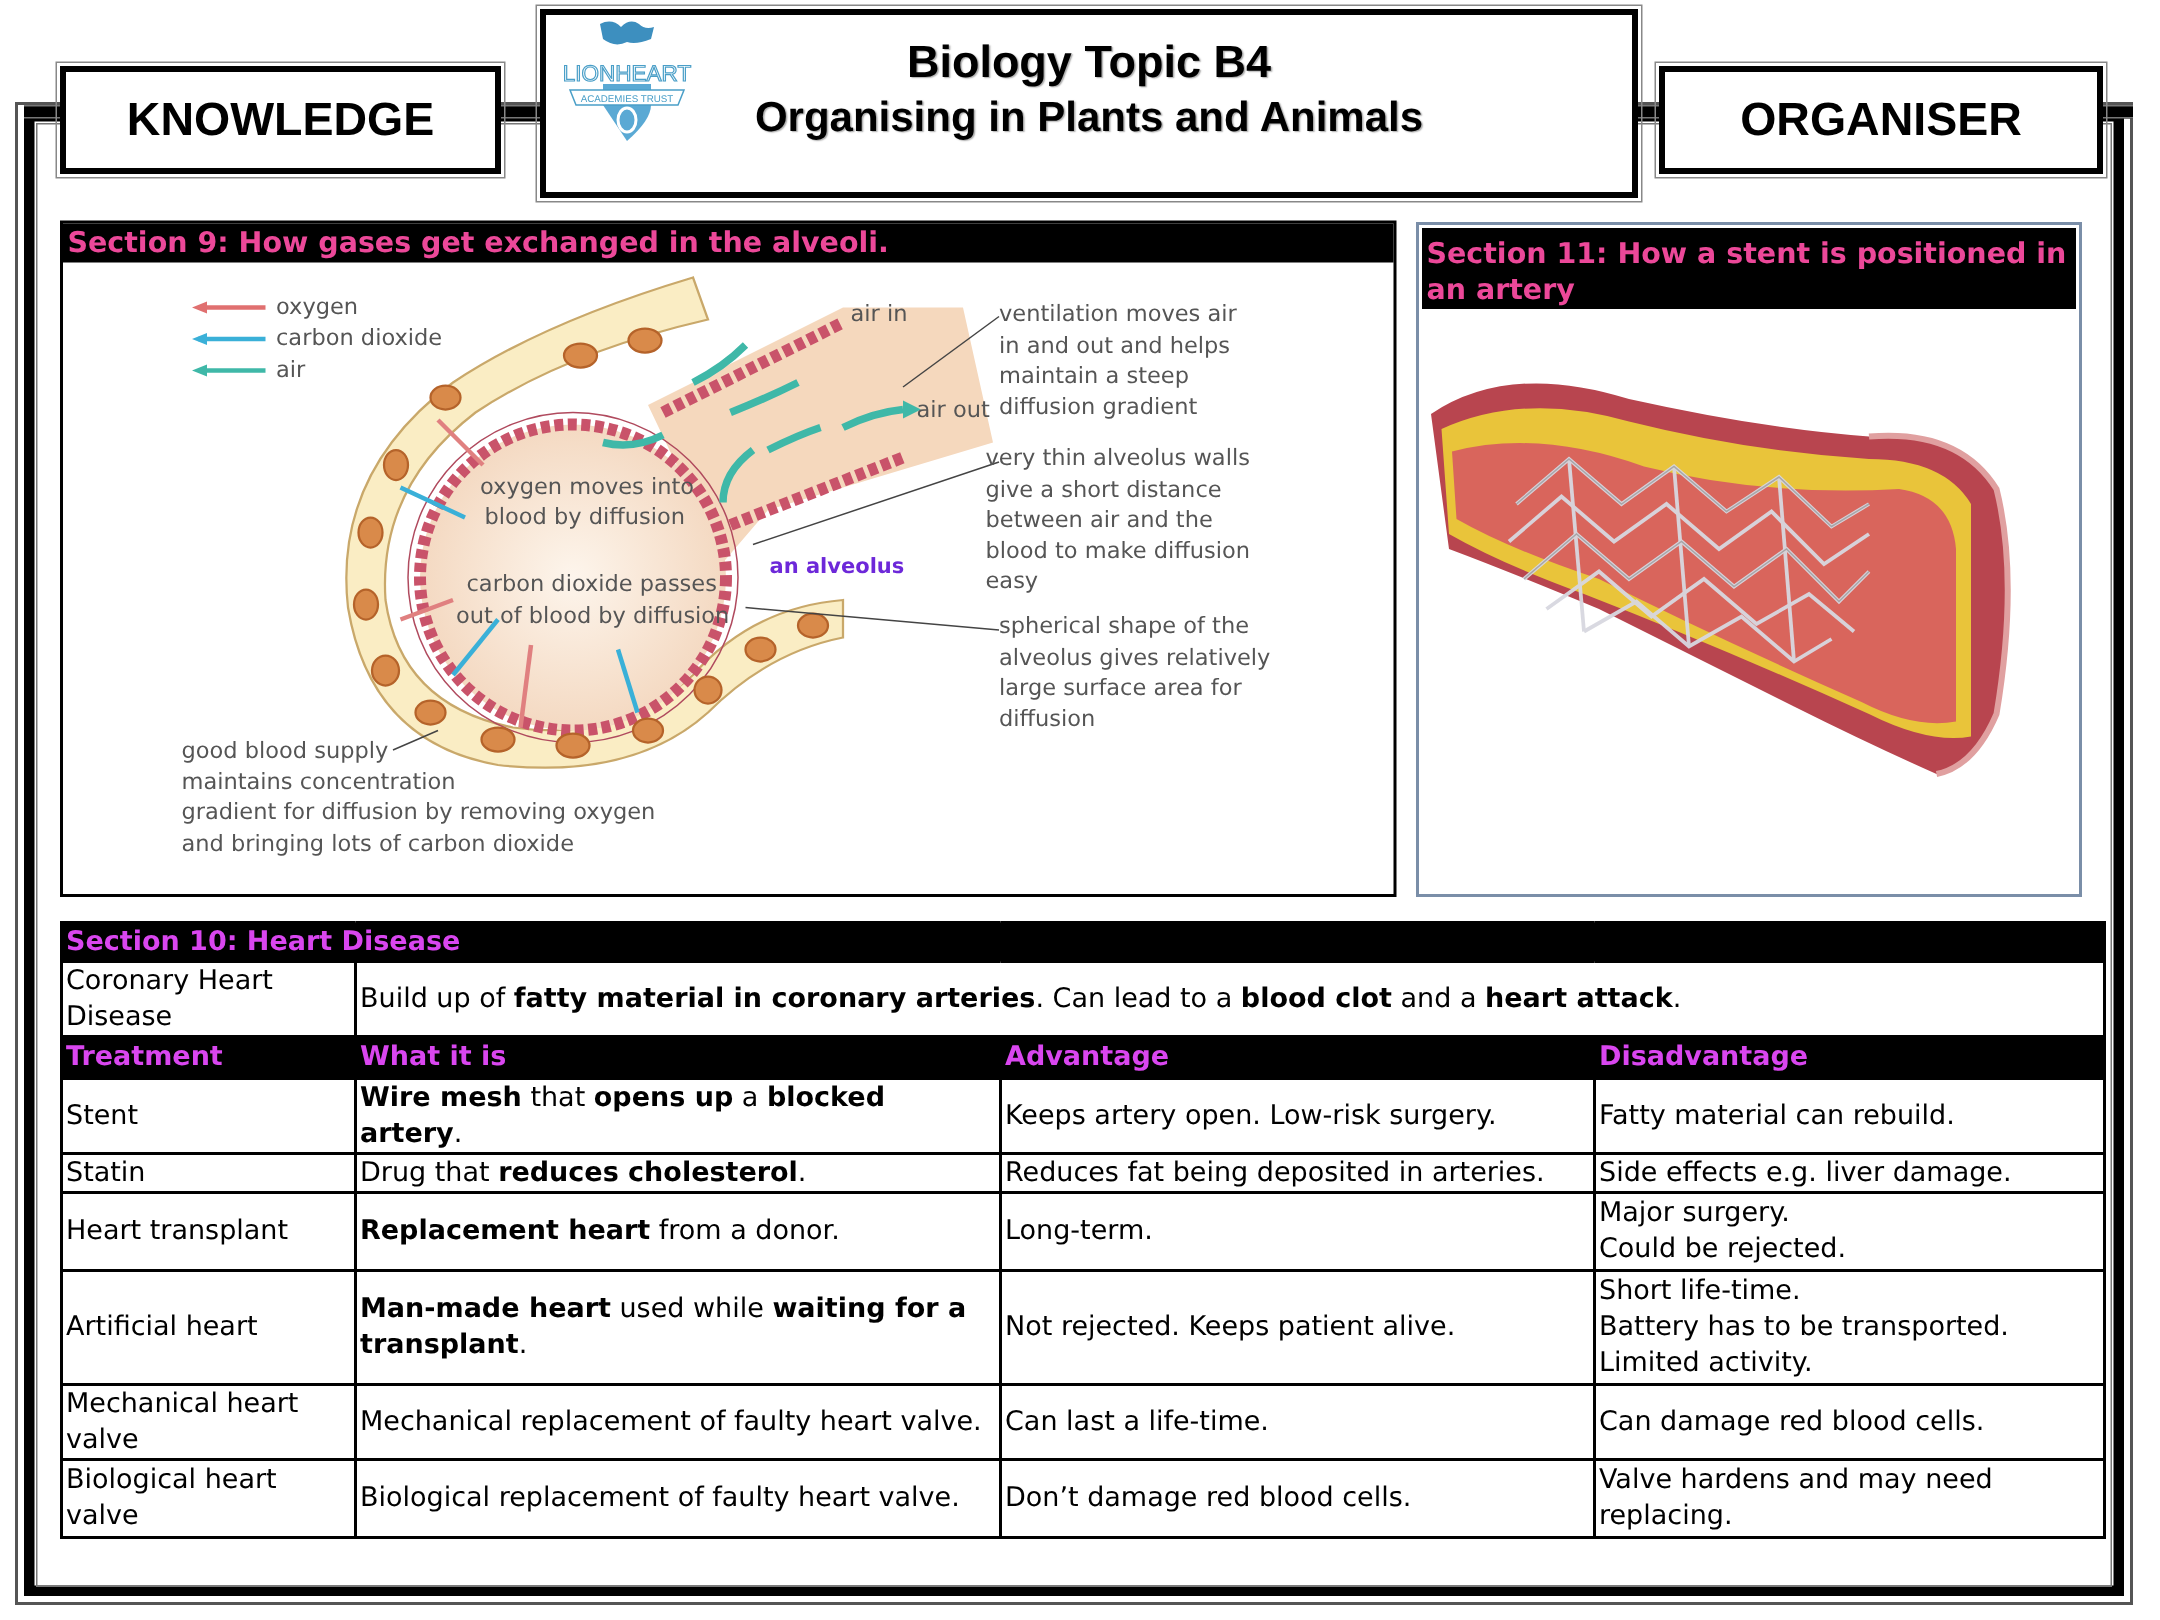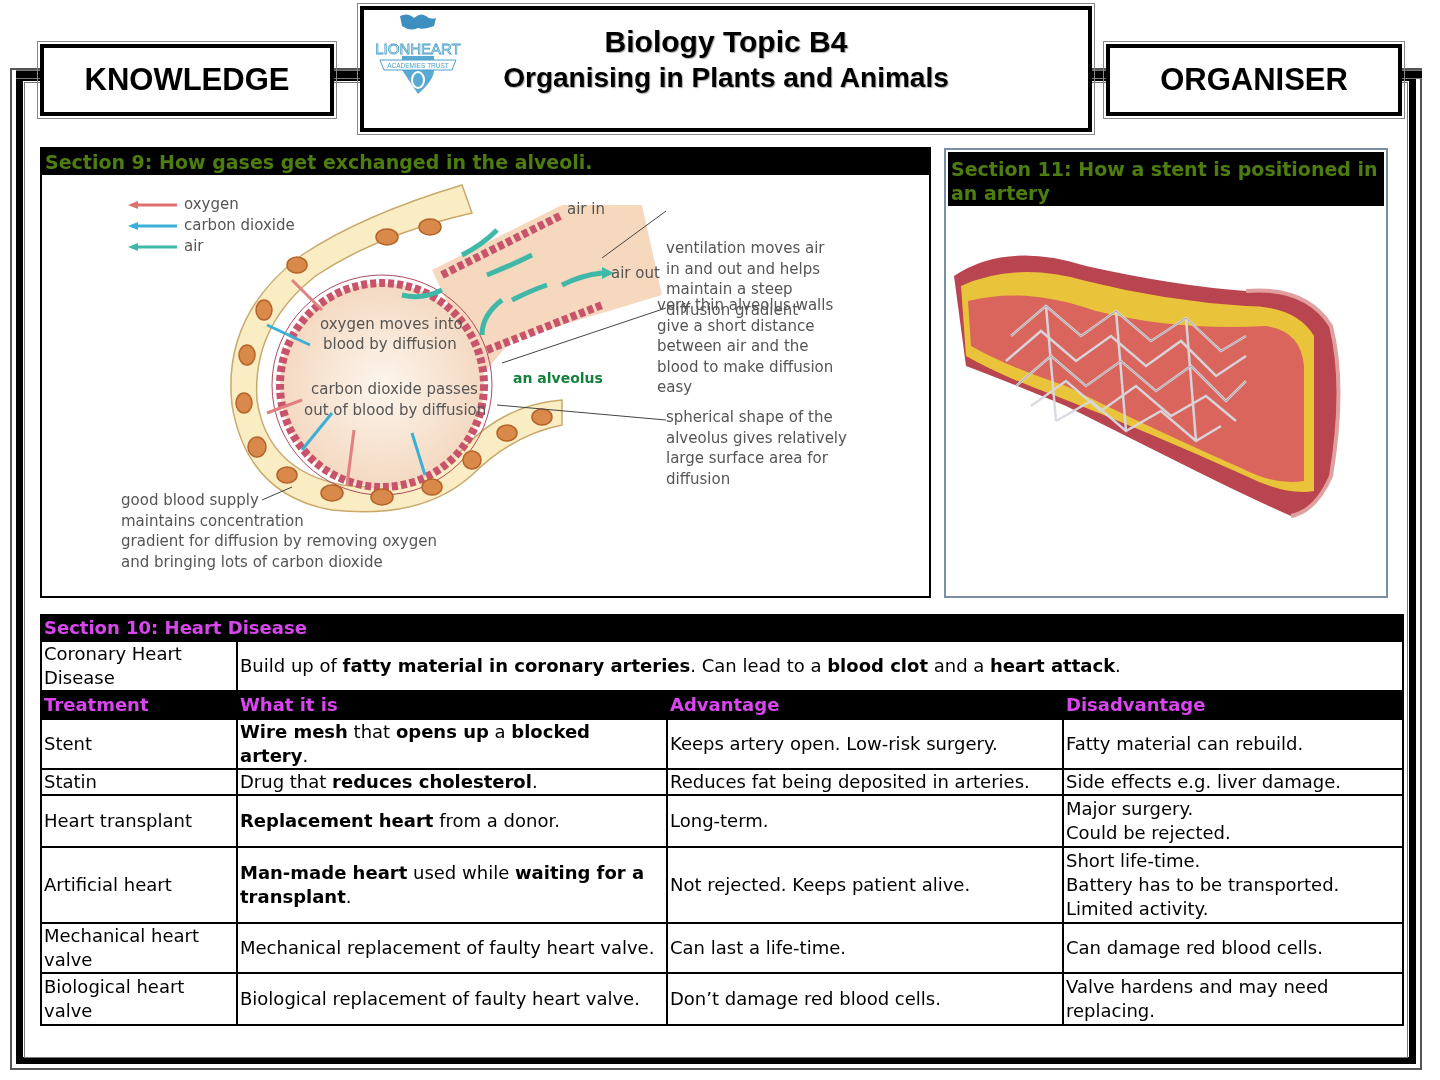--- a/index.html
+++ b/index.html
@@ -12,26 +12,26 @@
   .knowledge { left:40px; top:44px; width:294px; height:72px; font-size:31px; }
   .organiser { left:1106px; top:44px; width:296px; height:72px; font-size:31px; }
   .titlebox { left:360px; top:6px; width:732px; height:126px; flex-direction:column; }
   .connector { position:absolute; height:7px; background:#000; border-top:1px solid #777; border-bottom:1px solid #777; }
   .title-main { font-size:30px; line-height:36px; text-shadow:1px 1px 1px #aaa; margin-top:-18px; }
   .title-sub { font-size:28px; line-height:36px; text-shadow:1px 1px 1px #aaa; }
   .logo { position:absolute; left:372px; top:10px; width:92px; height:88px; }
   .section { position:absolute; box-sizing:border-box; background:#fff; }
   .sec9 { left:40px; top:147px; width:891px; height:451px; border:2px solid #000; }
   .sec11 { left:944px; top:148px; width:444px; height:450px; border:2px solid #7a8ea8; }
-  .sec-head { background:#000; color:#4d7c0f; font-weight:bold; font-size:19px; padding:2px 3px; line-height:24px; font-family:"DejaVu Sans", sans-serif; }
+  .sec-head { background:#000; color:#ec4899; font-weight:bold; font-size:19px; padding:2px 3px; line-height:24px; font-family:"DejaVu Sans", sans-serif; }
   .sec9 .sec-head { height:26px; box-sizing:border-box; padding-top:1px; }
   .sec11 .sec-head { height:54px; box-sizing:border-box; padding-top:5px; margin:2px; }
   .diagram { position:absolute; left:0; top:26px; width:887px; height:371px; }
   .lbl { position:absolute; font-size:15px; color:#555; line-height:20.5px; font-family:"DejaVu Sans", sans-serif; white-space:nowrap; }
-  .lbl-bold { color:#15803d; font-weight:bold; }
+  .lbl-bold { color:#6d28d9; font-weight:bold; }
   
   .sec10 { position:absolute; left:40px; top:614px; width:1362px; }
   table.hd { border-collapse:collapse; width:1362px; table-layout:fixed; font-family:"DejaVu Sans", sans-serif; font-size:18px; }
   table.hd td { border:2px solid #000; padding:0 2px; vertical-align:middle; line-height:24px; }
   table.hd tr.black td { background:#000; color:#d946ef; font-weight:bold; border-color:#000; }
   b { font-weight:bold; }
 </style>
 </head>
 <body>
 
@@ -144,21 +144,21 @@
     <div class="lbl" style="left:569px; top:88px;">air out</div>
 
     <div class="lbl" style="left:278px; top:139px;">oxygen moves into</div>
     <div class="lbl" style="left:281px; top:159px;">blood by diffusion</div>
     <div class="lbl" style="left:269px; top:204px;">carbon dioxide passes</div>
     <div class="lbl" style="left:262px; top:225px;">out of blood by diffusion</div>
 
     <div class="lbl lbl-bold" style="left:471px; top:193px; font-size:14px;">an alveolus</div>
 
     <div style="position:absolute; left:624px; top:24px;">
-      <div class="lbl" style="position:static;margin-top:39px;">ventilation moves air</div>
+      <div class="lbl" style="position:static;">ventilation moves air</div>
       <div class="lbl" style="position:static;">in and out and helps</div>
       <div class="lbl" style="position:static;">maintain a steep</div>
       <div class="lbl" style="position:static;">diffusion gradient</div>
     </div>
     <div style="position:absolute; left:615px; top:120px;">
       <div class="lbl" style="position:static;">very thin alveolus walls</div>
       <div class="lbl" style="position:static;">give a short distance</div>
       <div class="lbl" style="position:static;">between air and the</div>
       <div class="lbl" style="position:static;">blood to make diffusion</div>
       <div class="lbl" style="position:static;">easy</div>

